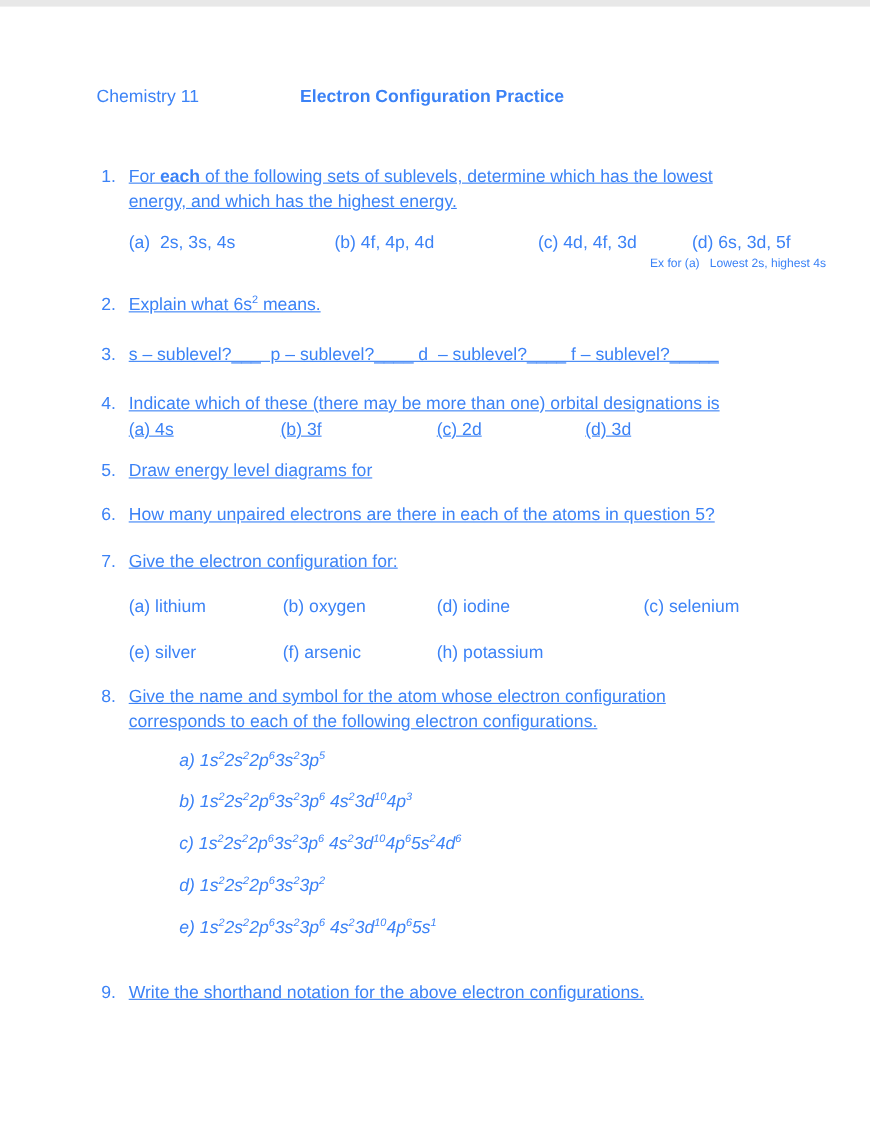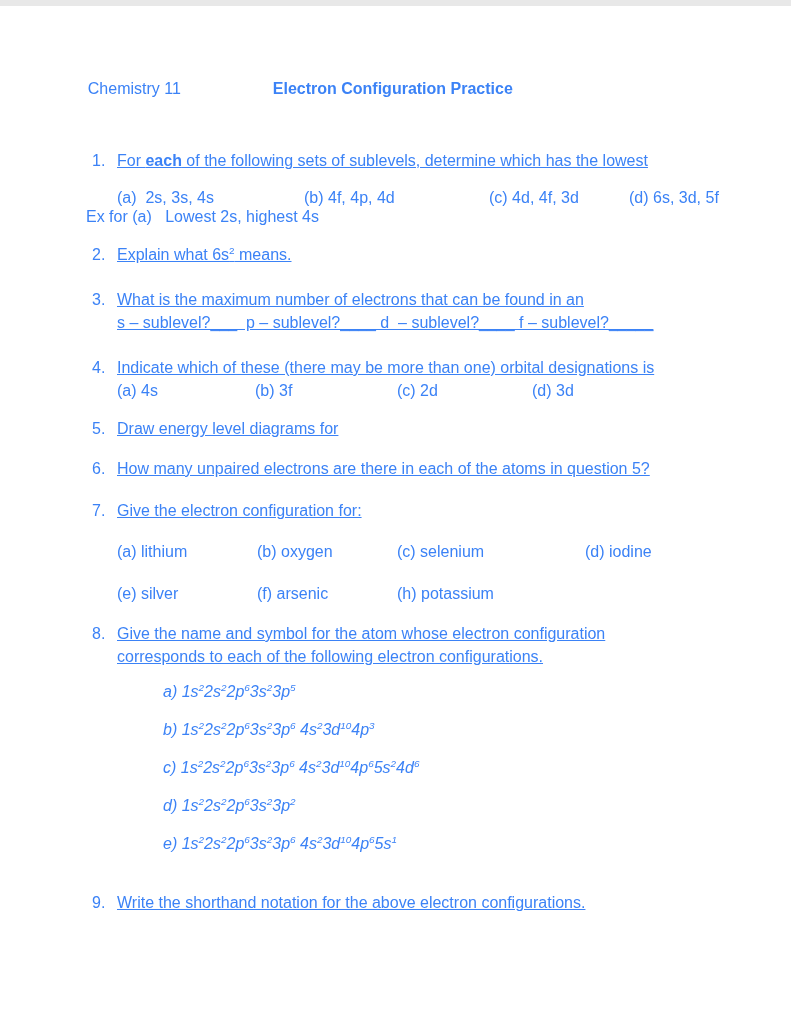--- a/index.html
+++ b/index.html
@@ -23,29 +23,30 @@
   .doc-header .title  { display: inline; font-weight: bold; font-size: 16px; margin: 0; }
 
   .q { display: flex; margin-left: 22px; }
   .qnum { width: 19px; flex: 0 0 19px; text-align: left; }
   .qbody { flex: 1 1 auto; padding-left: 6px; }
 
   .qline { white-space: pre-wrap; text-decoration: underline; }
 
   .opt-row { display: grid; white-space: pre-wrap; }
   .cols-q1  { grid-template-columns: 187px 185px 140px auto; margin-top: 14px; }
-  .cols-q4  { grid-template-columns: 138px 142px 135px auto; }
+  .cols-q4  { grid-template-columns: 138px 142px 135px auto; text-decoration: underline; }
   .cols-q57 { grid-template-columns: 140px 140px 188px auto; }
 
   .ex-note {
-    font-size: 16px;
+    font-size: 11px;
     line-height: 12px;
     margin-left: -31px;
     margin-top: 2px;
     white-space: pre-wrap;
+    text-align: right;
   }
 
   .mb-q1 { margin-bottom: 20px; }
   .mb-q2 { margin-bottom: 22px; }
   .mb-q3 { margin-bottom: 22px; }
   .mb-q4 { margin-bottom: 15px; }
   .mb-q5 { margin-bottom: 17px; }
   .mb-q6 { margin-bottom: 19px; }
   .mb-q7 { margin-bottom: 17px; }
   .mb-q8 { margin-bottom: 21px; }
@@ -64,41 +65,41 @@
 <div class="page">
 
   <div class="doc-header">
     <span class="course">Chemistry 11</span><h1 class="title">Electron Configuration Practice</h1>
   </div>
 
   <div class="q mb-q1">
     <span class="qnum">1.</span>
     <div class="qbody">
       <div class="qline">For <b>each</b> of the following sets of sublevels, determine which has the lowest</div>
+      <div class="qline">energy, and which has the highest energy.</div>
       <div class="opt-row cols-q1">
         <span>(a)  2s, 3s, 4s</span>
         <span>(b) 4f, 4p, 4d</span>
         <span>(c) 4d, 4f, 3d</span>
         <span>(d) 6s, 3d, 5f</span>
       </div>
       <div class="ex-note">Ex for (a)   Lowest 2s, highest 4s</div>
     </div>
   </div>
 
   <div class="q mb-q2">
     <span class="qnum">2.</span>
     <div class="qbody">
       <div class="qline">Explain what 6s<sup>2</sup> means.</div>
     </div>
   </div>
 
   <div class="q mb-q3">
     <span class="qnum">3.</span>
     <div class="qbody">
-      <div class="qline">What is the maximum number of electrons that can be found in an</div>
       <div class="qline">s – sublevel?___  p – sublevel?____ d  – sublevel?____ f – sublevel?_____</div>
     </div>
   </div>
 
   <div class="q mb-q4">
     <span class="qnum">4.</span>
     <div class="qbody">
       <div class="qline">Indicate which of these (there may be more than one) orbital designations is</div>
       <div class="opt-row cols-q4">
         <span>(a) 4s</span>
@@ -123,22 +124,22 @@
     </div>
   </div>
 
   <div class="q mb-q7">
     <span class="qnum">7.</span>
     <div class="qbody">
       <div class="qline">Give the electron configuration for:</div>
       <div class="opt-row cols-q57 q7-row1">
         <span>(a) lithium</span>
         <span>(b) oxygen</span>
+        <span>(d) iodine</span>
         <span>(c) selenium</span>
-        <span>(d) iodine</span>
       </div>
       <div class="opt-row cols-q57 q7-row2">
         <span>(e) silver</span>
         <span>(f) arsenic</span>
         <span>(h) potassium</span>
       </div>
     </div>
   </div>
 
   <div class="q mb-q8">

